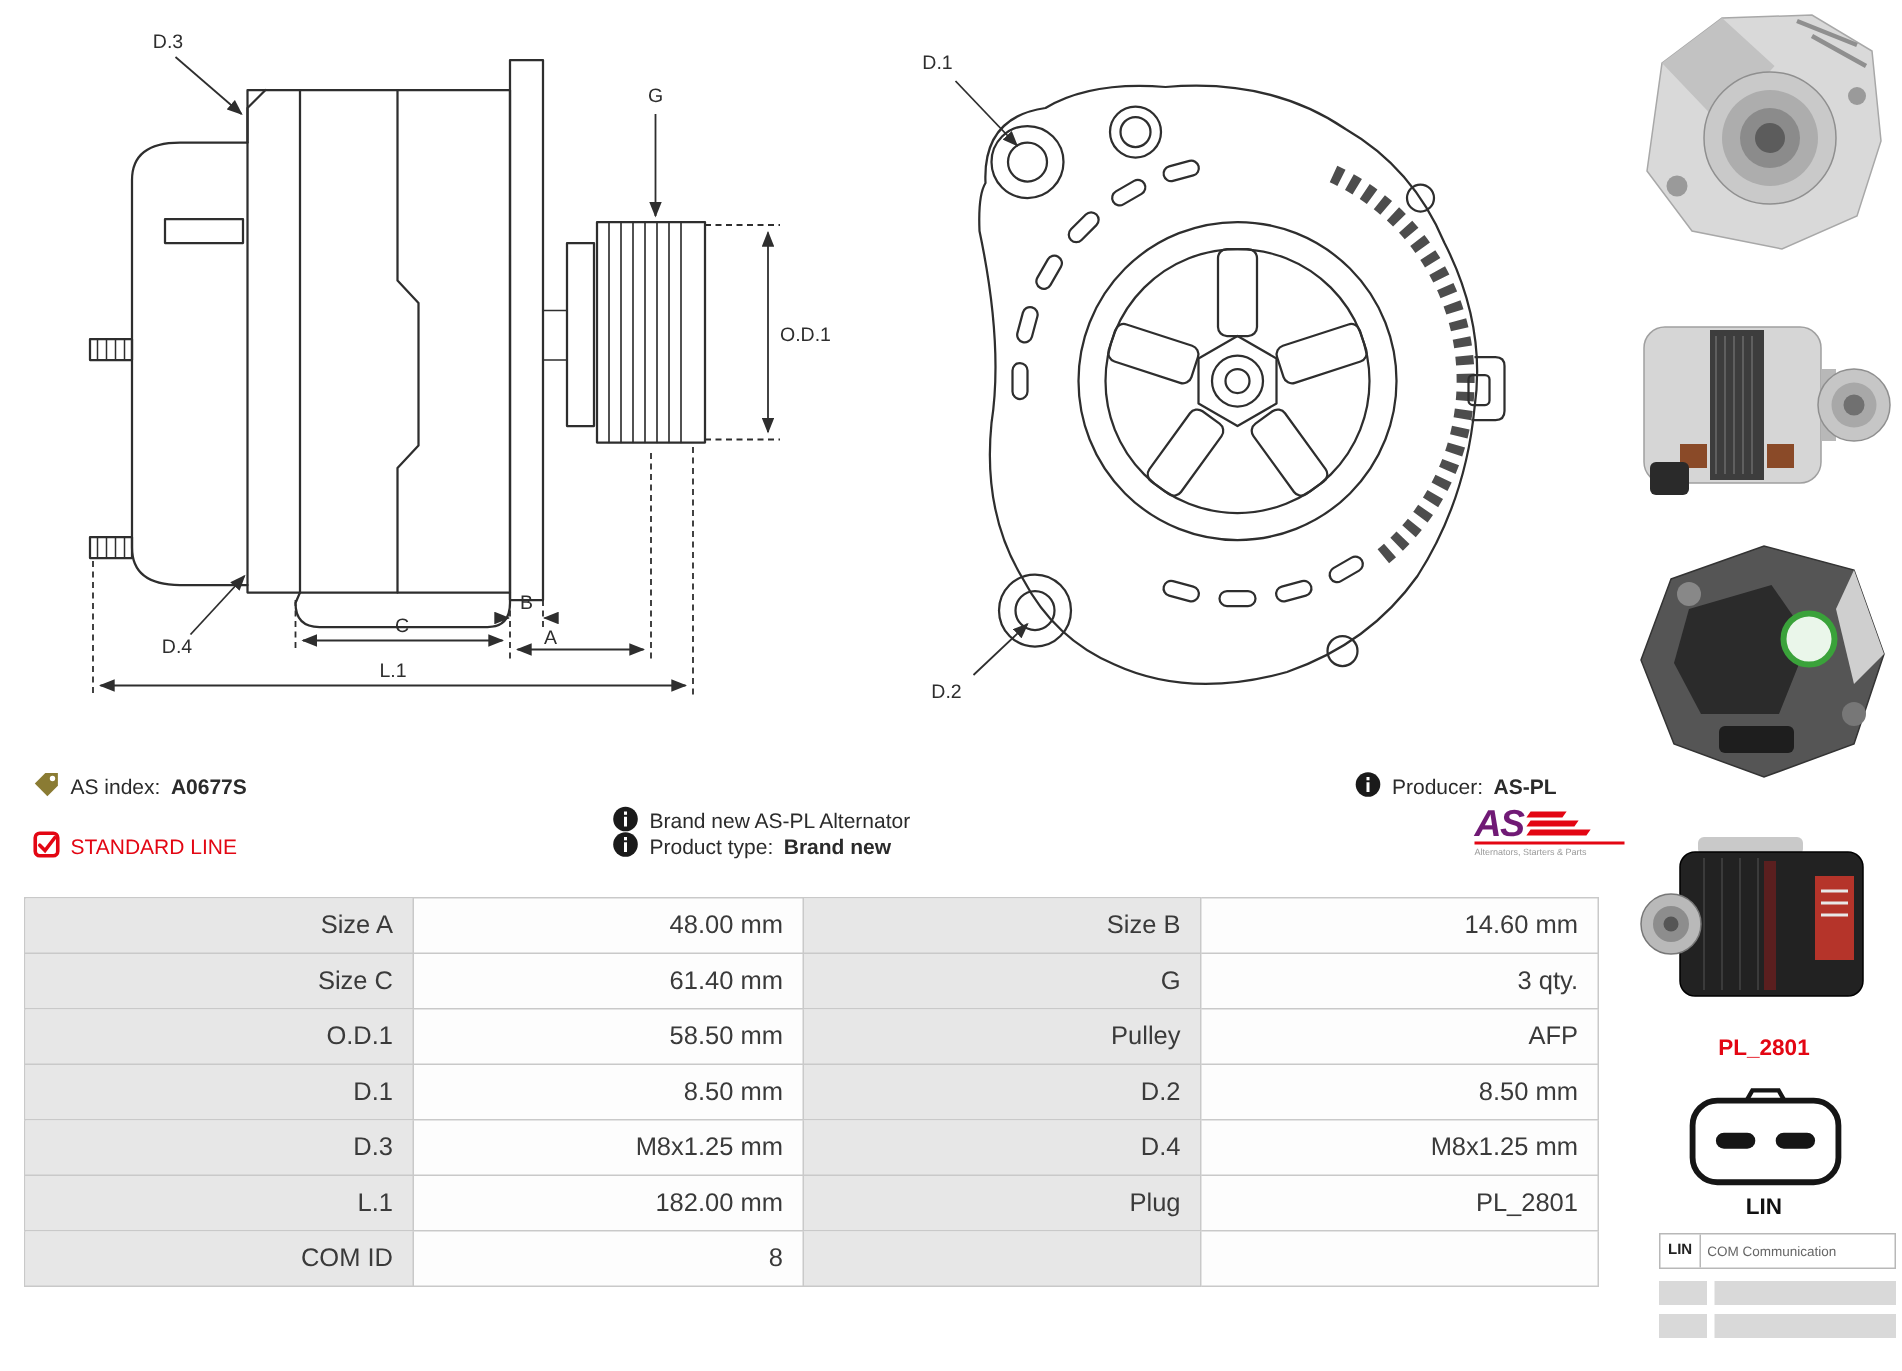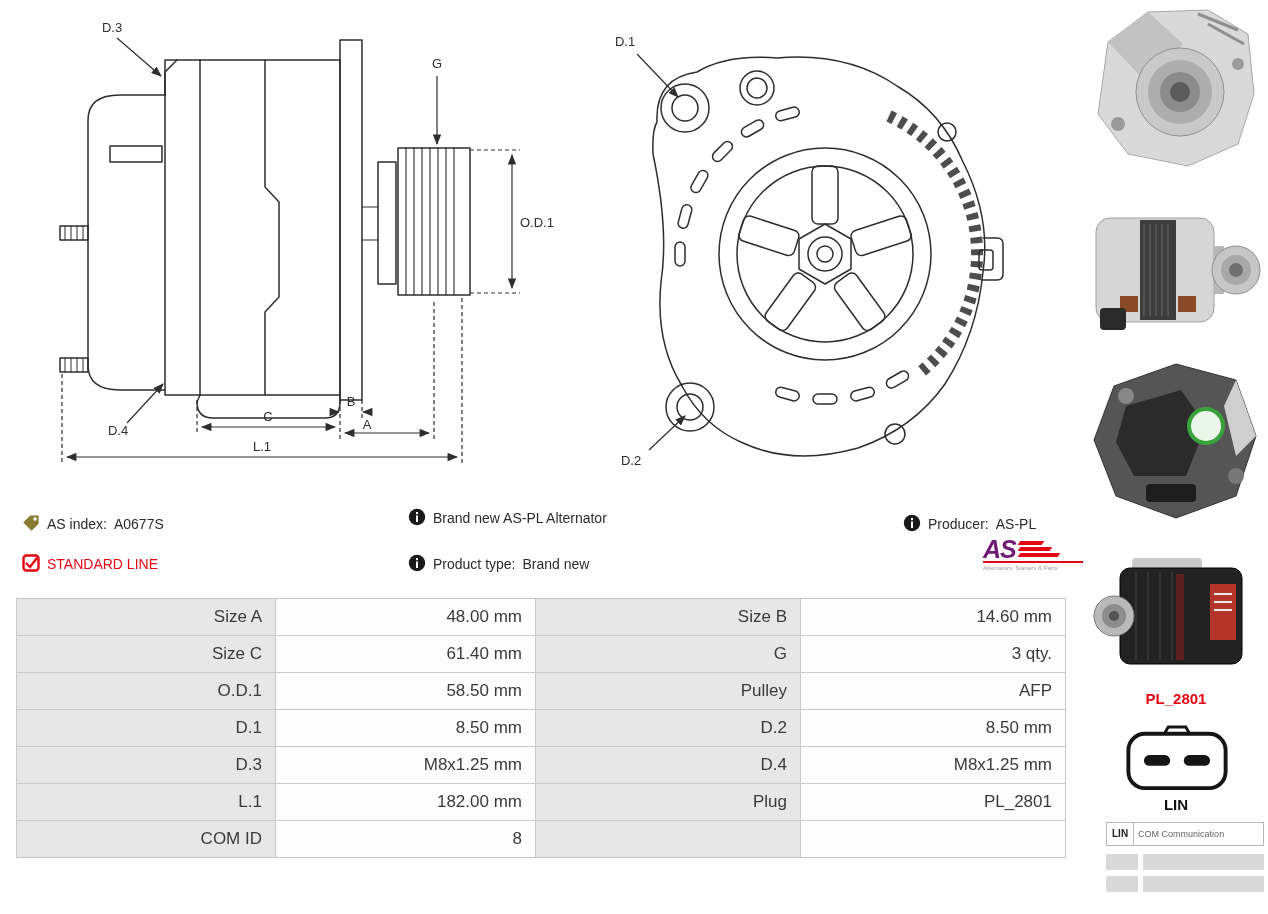--- a/index.html
+++ b/index.html
@@ -3,21 +3,21 @@
 <meta charset="utf-8">
 <style>
   *{box-sizing:border-box}
   html,body{margin:0;padding:0}
   body{width:1268px;height:914px;position:relative;background:#fff;
        font-family:"Liberation Sans",sans-serif;color:#2b2b2b;overflow:hidden}
   .abs{position:absolute}
   .inforow{display:flex;align-items:flex-end;gap:7px;height:26px;font-size:14px;white-space:nowrap}
   .inforow .icn{width:18px;height:18px;flex:0 0 auto}
   .red{color:#e30613;font-weight:normal}
-  b{font-weight:normal}
+  b{font-weight:bold}
   .spec-table{position:absolute;left:16px;top:598px;border-collapse:collapse;table-layout:fixed;width:1049px}
   .spec-table td{border:1px solid #c9c9c9;height:37px;font-size:17px;color:#3a3a3a;
                  text-align:right;padding:0 13px;overflow:hidden;white-space:nowrap}
   .spec-table td.lbl{background:#e7e7e7}
   .spec-table td.val{background:#fdfdfd}
   .plugcode{position:absolute;left:1088px;top:690px;width:176px;text-align:center;
             font-size:15px;font-weight:bold;color:#e30613}
   .lintext{position:absolute;left:1088px;top:796px;width:176px;text-align:center;
            font-size:15px;font-weight:bold;color:#111}
   .combox{position:absolute;left:1106px;top:822px;width:158px;height:24px;border:1px solid #b8b8b8;
@@ -224,21 +224,21 @@
 
 <div class="abs inforow" style="left:22px;top:506px">
   <svg class="icn" viewBox="0 0 18 18">
     <path d="M1.2,8.4 L8.2,1.4 L16.6,1.4 L16.6,9.8 L9.6,16.8 Z" fill="#8a7b33"></path>
     <circle cx="13" cy="5" r="1.8" fill="#ffffff"></circle>
   </svg>
   <span>AS index:</span>
   <b>A0677S</b>
 </div>
 
-<div class="abs inforow" style="left:408px;top:500px">
+<div class="abs inforow" style="left:408px;top:529px">
   <svg class="icn" viewBox="0 0 18 18">
     <circle cx="9" cy="9" r="8.2" fill="#1a1a1a"></circle>
     <rect x="8" y="7.5" width="2" height="6.5" fill="#ffffff"></rect>
     <rect x="8" y="4" width="2" height="2.2" fill="#ffffff"></rect>
   </svg>
   <span>Brand new AS-PL Alternator</span>
 </div>
 
 <div class="abs inforow" style="left:903px;top:506px">
   <svg class="icn" viewBox="0 0 18 18">

